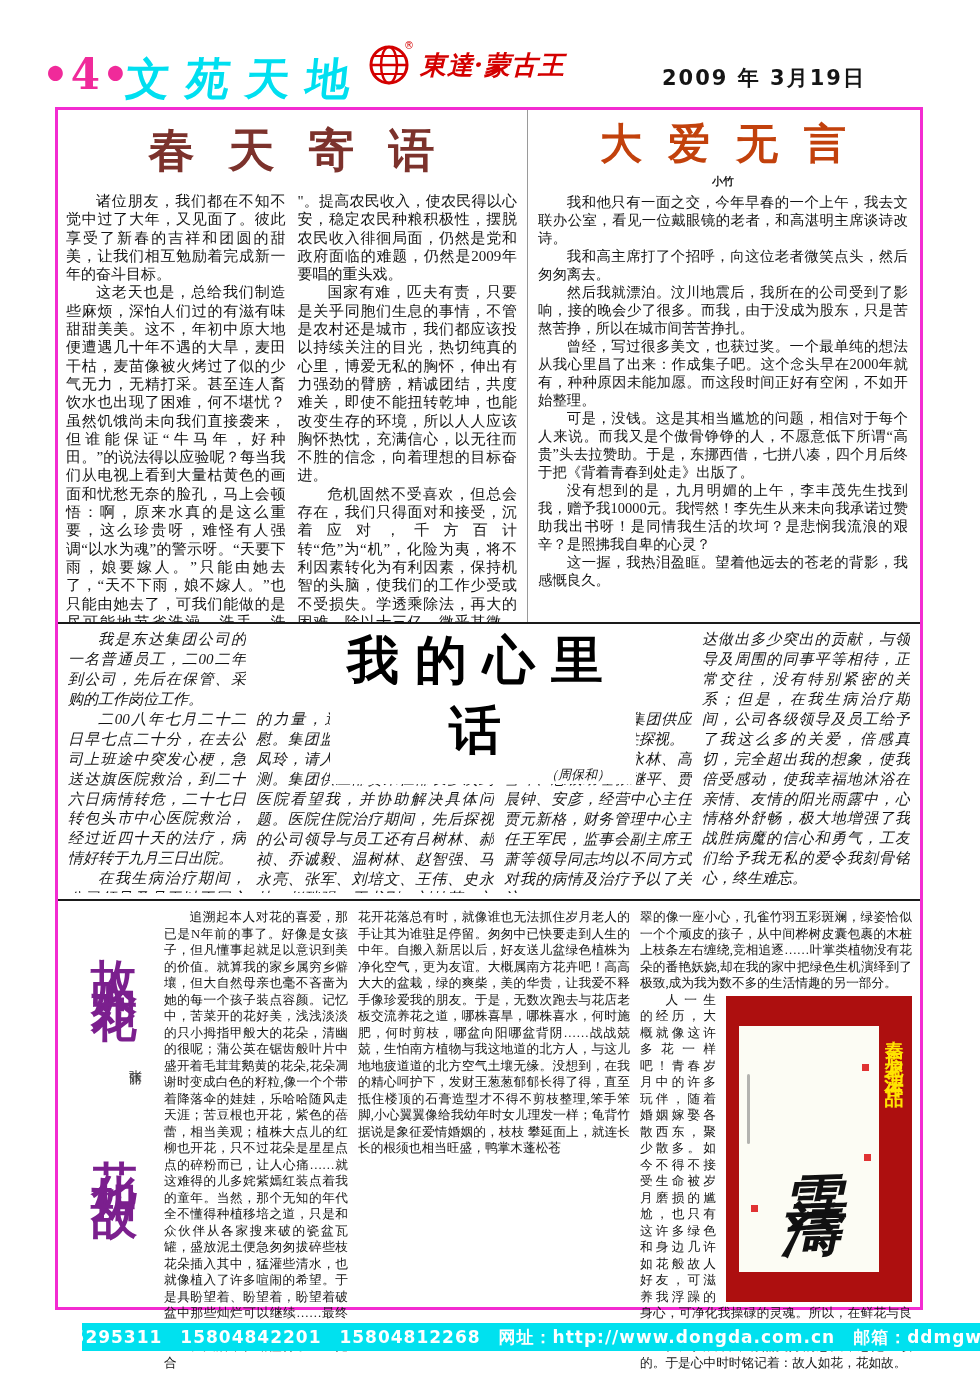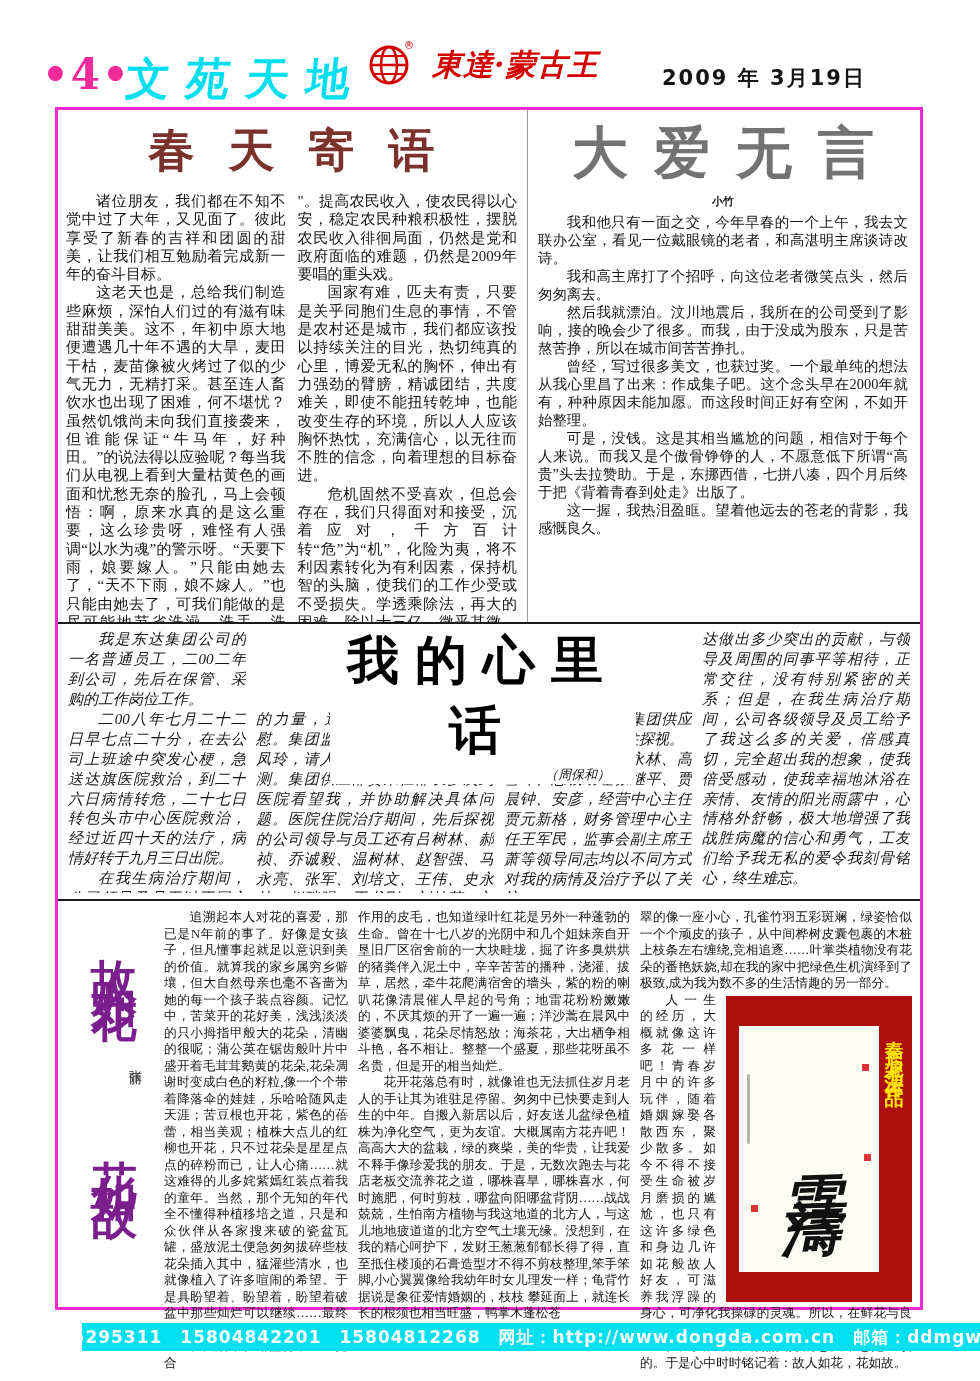--- a/index.html
+++ b/index.html
@@ -9,34 +9,34 @@
     -webkit-font-smoothing:antialiased;
   }
   
   .pagenum{position:absolute;left:42px;top:50px;color:#f02a9a;font-size:42px;font-weight:bold;
     font-family:"DejaVu Serif",serif;letter-spacing:2px;}
   .sec-title{position:absolute;left:126px;top:50px;color:#00dff0;font-size:44px;font-weight:bold;
     font-family:"DejaVu Sans",sans-serif;letter-spacing:16px;transform:skewX(-6deg);}
   .logo{position:absolute;left:368px;top:44px;color:#d40000;display:flex;align-items:center;}
   .logo .mark{position:relative;width:42px;height:42px;}
   .logo .reg{position:absolute;right:-4px;top:-4px;font-size:10px;color:#d40000;font-family:"DejaVu Sans",sans-serif;}
-  .brand-text{font-size:30px;font-weight:bold;font-style:italic;margin-left:22px;
+  .brand-text{font-size:26px;font-weight:bold;font-style:italic;margin-left:10px;
     font-family:"DejaVu Serif",serif;letter-spacing:1px;}
   .date{position:absolute;left:662px;top:64px;font-size:21px;font-weight:bold;
     font-family:"DejaVu Sans",sans-serif;letter-spacing:2px;}
   
   .mainbox{position:absolute;left:55px;top:107px;width:868px;height:1203px;box-sizing:border-box;
     border:3px solid #f32bd1;display:flex;flex-direction:column;background:#fff;}
   .top-row{height:514px;display:flex;border-bottom:2px solid #1a1a1a;box-sizing:border-box;}
   .top-row>div{overflow:hidden;box-sizing:border-box;}
   .spring{width:470px;border-right:1px solid #9a9a9a;padding:2px 10px 0 8px;}
   .love{flex:1;padding:0 12px 0 10px;}
   .spring-title{font-size:46px;font-weight:bold;color:#7c322c;text-align:center;letter-spacing:34px;
     text-indent:34px;margin:8px 0 10px;font-family:"DejaVu Serif",serif;}
-  .love-title{font-size:56px;font-weight:bold;color:#737373;text-align:center;letter-spacing:26px;
+  .love-title{font-size:42px;font-weight:bold;color:#c2410c;text-align:center;letter-spacing:26px;
     text-indent:26px;margin:6px 0 0;font-family:"DejaVu Sans",sans-serif;}
   .love-author{text-align:center;font-size:11px;font-weight:bold;margin:2px 0 4px;}
   .cols2{display:flex;gap:12px;}
   .cols2 .col{flex:1;}
   .body-text p{margin:0;text-indent:2em;text-align:justify;}
   .noindent-first p:first-child{text-indent:0;}
   .spring .body-text{font-size:15px;line-height:1.22;}
   .love .body-text{font-size:14.4px;line-height:1.25;}
   
   .heart{height:277px;border-bottom:2px solid #1a1a1a;box-sizing:border-box;position:relative;
@@ -129,20 +129,21 @@
 
     <div class="love">
       <div class="love-title">大爱无言</div>
       <div class="love-author">小竹</div>
       <div class="body-text">
           <p>我和他只有一面之交，今年早春的一个上午，我去文联办公室，看见一位戴眼镜的老者，和高湛明主席谈诗改诗。</p>
           <p>我和高主席打了个招呼，向这位老者微笑点头，然后匆匆离去。</p>
           <p>然后我就漂泊。汶川地震后，我所在的公司受到了影响，接的晚会少了很多。而我，由于没成为股东，只是苦熬苦挣，所以在城市间苦苦挣扎。</p>
           <p>曾经，写过很多美文，也获过奖。一个最单纯的想法从我心里昌了出来：作成集子吧。这个念头早在2000年就有，种种原因未能加愿。而这段时间正好有空闲，不如开始整理。</p>
           <p>可是，没钱。这是其相当尴尬的问题，相信对于每个人来说。而我又是个傲骨铮铮的人，不愿意低下所谓“高贵”头去拉赞助。于是，东挪西借，七拼八凑，四个月后终于把《背着青春到处走》出版了。</p>
+          <p>没有想到的是，九月明媚的上午，李丰茂先生找到我，赠予我10000元。我愕然！李先生从来未向我承诺过赞助我出书呀！是同情我生活的坎坷？是悲悯我流浪的艰辛？是照拂我自卑的心灵？</p>
           <p>这一握，我热泪盈眶。望着他远去的苍老的背影，我感慨良久。</p>
         </div>
     </div>
   </div>
 
   <div class="heart">
     <div class="heart-title">
       <span class="big">我的心里话</span>
       <span class="auth">（周保和）</span>
     </div>
@@ -169,21 +170,20 @@
     <div class="ftitle-col">
       <div class="vtext vt1">故人如花</div>
       <div class="vtext fauthor">张丽</div>
       <div class="vtext vt2">花如故</div>
     </div>
     <div class="fcol fc1">
         <p>追溯起本人对花的喜爱，那已是N年前的事了。好像是女孩子，但凡懂事起就足以意识到美的价值。就算我的家乡属穷乡僻壤，但大自然母亲也毫不吝啬为她的每一个孩子装点容颜。记忆中，苦菜开的花好美，浅浅淡淡的只小拇指甲般大的花朵，清幽的很呢；蒲公英在锯齿般叶片中盛开着毛茸茸鹅黄的花朵,花朵凋谢时变成白色的籽粒,像一个个带着降落伞的娃娃，乐哈哈随风走天涯；苦豆根也开花，紫色的蓓蕾，相当美观；植株大点儿的红柳也开花，只不过花朵是星星点点的碎粉而已，让人心痛……就这难得的儿多姹紫嫣红装点着我的童年。当然，那个无知的年代全不懂得种植移培之道，只是和众伙伴从各家搜来破的瓷盆瓦罐，盛放泥土便急匆匆拔碎些枝花朵插入其中，猛灌些清水，也就像植入了许多喧闹的希望。于是具盼望着、盼望着，盼望着破盆中那些灿烂可以继续……最终无不以失败告终。</p>
         <p>长大后，粗略懂得了一些光合</p>
       </div>
     <div class="fcol fc2 noindent-first">
-        <p>作用的皮毛，也知道绿叶红花是另外一种蓬勃的生命。曾在十七八岁的光阴中和几个姐妹亲自开垦旧厂区宿舍前的一大块畦垅，掘了许多臭烘烘的猪粪伴入泥土中，辛辛苦苦的播种，浇灌、拔草，居然，牵牛花爬满宿舍的墙头，紫的粉的喇叭花像清晨催人早起的号角；地雷花粉粉嫩嫩的，不厌其烦的开了一遍一遍；洋沙蒿在晨风中婆婆飘曳，花朵尽情怒放；海茶花，大出栖争相斗艳，各不相让。整整一个盛夏，那些花呀虽不名贵，但是开的相当灿烂。</p>
         <p>花开花落总有时，就像谁也无法抓住岁月老人的手让其为谁驻足停留。匆匆中已快要走到人生的中年。自搬入新居以后，好友送儿盆绿色植株为净化空气，更为友谊。大概属南方花卉吧！高高大大的盆栽，绿的爽柴，美的华贵，让我爱不释手像珍爱我的朋友。于是，无数次跑去与花店老板交流养花之道，哪株喜旱，哪株喜水，何时施肥，何时剪枝，哪盆向阳哪盆背阴……战战兢兢，生怕南方植物与我这地道的北方人，与这儿地地疲道道的北方空气土壤无缘。没想到，在我的精心呵护下，发财王葱葱郁郁长得了得，直至抵住楼顶的石膏造型才不得不剪枝整理,笨手笨脚,小心翼翼像给我幼年时女儿理发一样；龟背竹据说是象征爱情婚姻的，枝枝 攀延面上，就连长长的根须也相当旺盛，鸭掌木蓬松苍</p>
       </div>
     <div class="fcol fc3">
       <div class="noindent-first">
           <p>翠的像一座小心，孔雀竹羽五彩斑斓，绿姿恰似一个个顽皮的孩子，从中间桦树皮囊包裹的木桩上枝条左右缠绕,竞相追逐……叶掌类植物没有花朵的番艳妖娆,却在我的家中把绿色生机演绎到了极致,成为我为数不多的生活情趣的另一部分。</p>
         </div>
       <div class="redbox">
         <div class="scroll">
           <span class="sigline"></span>
           <span class="seal s1"></span>

